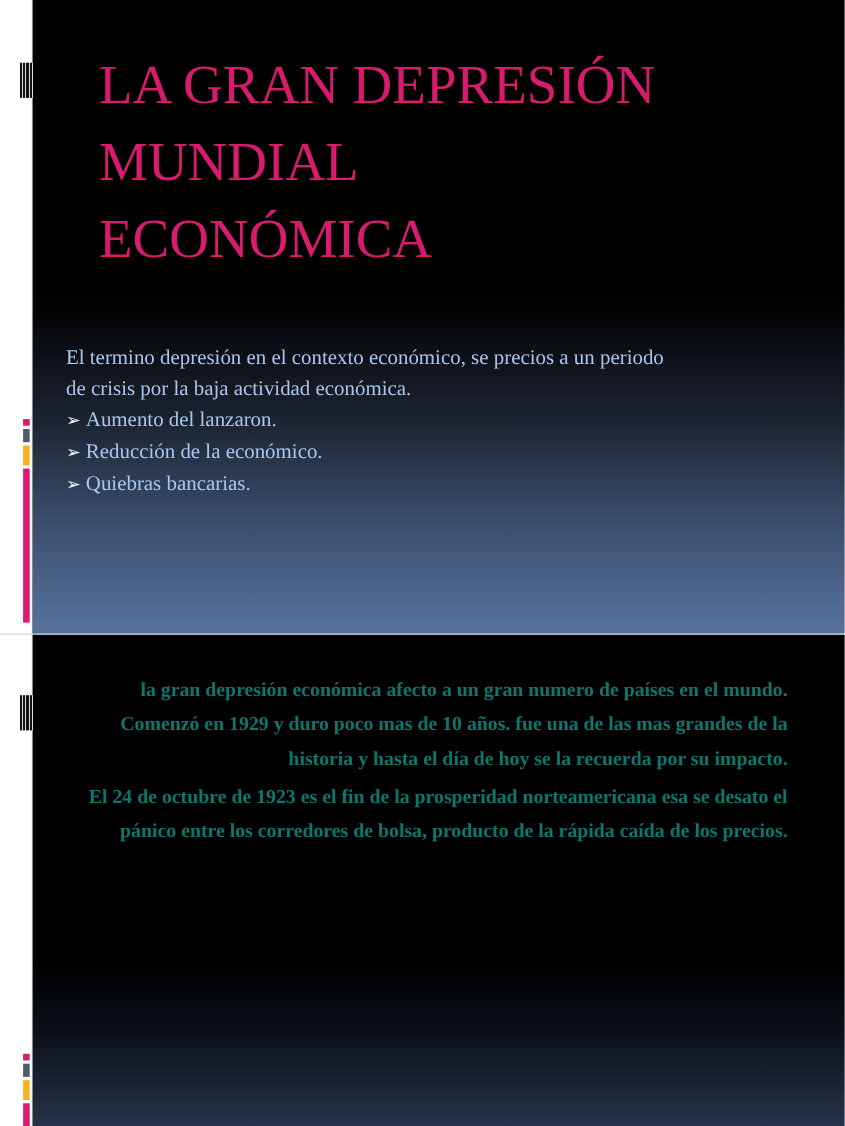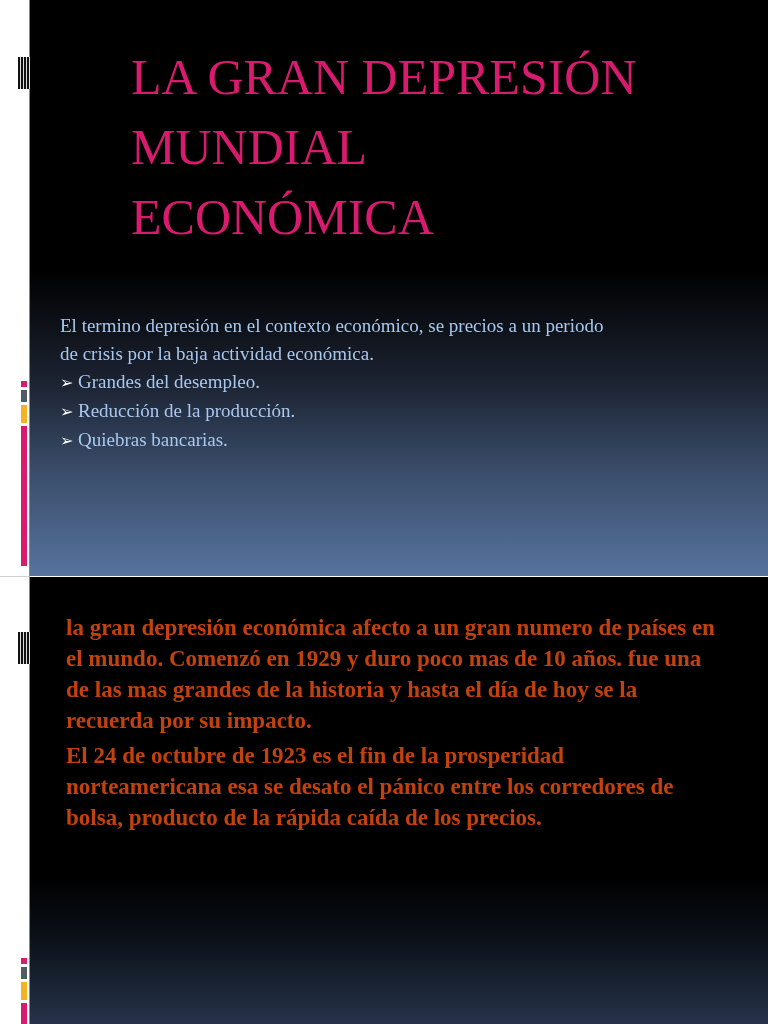--- a/index.html
+++ b/index.html
@@ -29,31 +29,32 @@
       position: absolute; left: 18px; width: 12px; height: 32px;
       background: repeating-linear-gradient(to right, #111 0px, #111 2px, #ddd 2px, #ddd 3px);
     }
     .bar { position: absolute; left: 21px; width: 6px; }
     .title {
       position: absolute; left: 90px; top: 42px;
       color: #d81b6e; font-size: 50px; line-height: 70px;
       font-family: "Liberation Serif", serif; font-weight: normal;
       margin: 0;
     }
-    .title span { display: block; margin-left: 41px; }
+    .title span { display: block; }
     .intro {
       position: absolute; left: 60px; top: 312px; width: 680px;
       color: #a9c8ef; font-size: 19px; line-height: 28px;
     }
     .intro .bullet { display: block; }
     .arrow { display: inline-block; width: 18px; color: #ffffff; font-size: 16px; }
     .body2 {
       position: absolute; left: 66px; top: 612px; width: 650px;
-      color: #c2410c; font-size: 23px; line-height: 31px; font-weight: bold;
+      color: #0f766e; font-size: 18px; line-height: 31px; font-weight: bold;
       font-family: "Liberation Serif", serif;
+      text-align: right;
     }
     .body2 p { margin: 0 0 4px 0; }
   </style>
 </head>
 <body>
 
 <div class="slide slide1"></div>
 <div class="left-edge" style="top:0;height:576px;"></div>
 <div class="barcode" style="top:57px;"></div>
 <div class="bar" style="top:381px;height:6px;background:#d81b6e;"></div>
@@ -63,22 +64,22 @@
 
 <h1 class="title">
   <span>LA GRAN DEPRESIÓN</span>
   <span>MUNDIAL</span>
   <span>ECONÓMICA</span>
 </h1>
 
 <div class="intro">
   <span class="bullet">El termino depresión en el contexto económico, se precios a un periodo</span>
   <span class="bullet">de crisis por la baja actividad económica.</span>
-  <span class="bullet"><span class="arrow">➢</span><span>Grandes del desempleo.</span></span>
-  <span class="bullet"><span class="arrow">➢</span><span>Reducción de la producción.</span></span>
+  <span class="bullet"><span class="arrow">➢</span><span>Aumento del lanzaron.</span></span>
+  <span class="bullet"><span class="arrow">➢</span><span>Reducción de la económico.</span></span>
   <span class="bullet"><span class="arrow">➢</span><span>Quiebras bancarias.</span></span>
 </div>
 
 <div class="divider"></div>
 
 <div class="slide slide2"></div>
 <div class="left-edge" style="top:577px;height:447px;"></div>
 <div class="barcode" style="top:632px;"></div>
 <div class="bar" style="top:958px;height:6px;background:#d81b6e;"></div>
 <div class="bar" style="top:967px;height:12px;background:#4f5b66;"></div>

